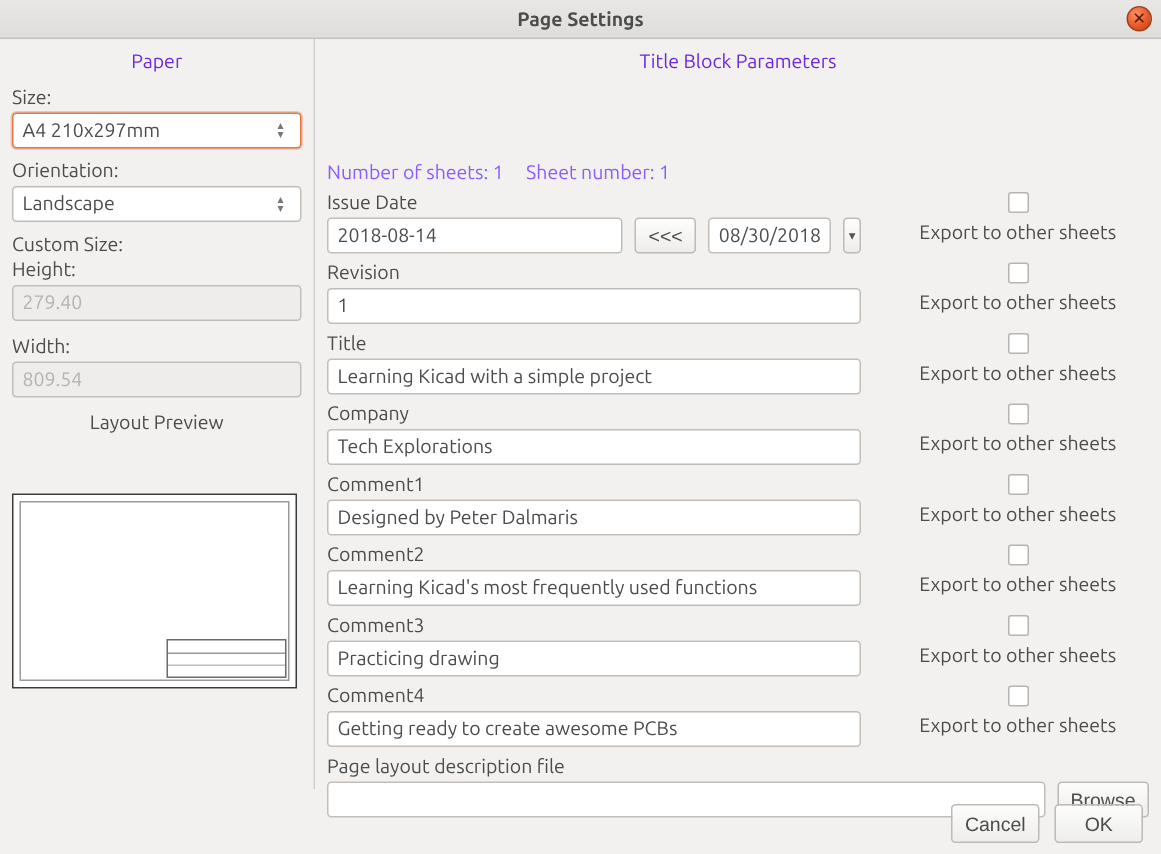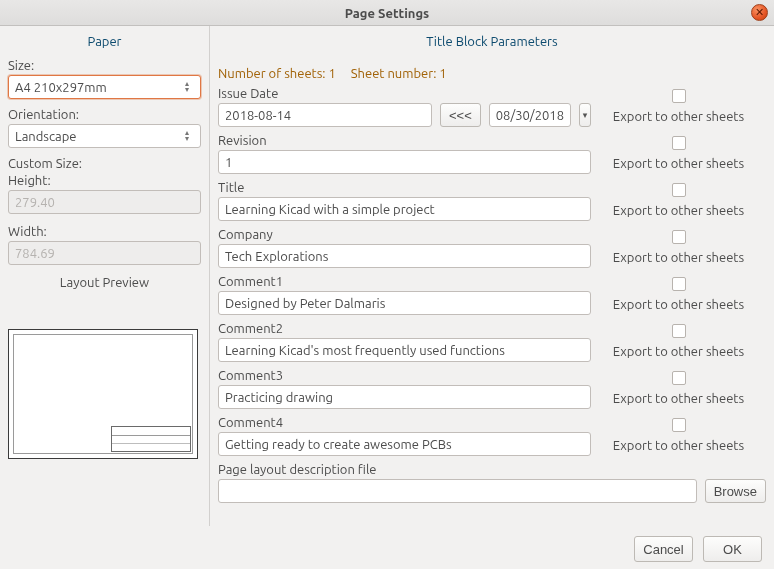--- a/index.html
+++ b/index.html
@@ -43,21 +43,21 @@
   border-right: 1px solid #d2d0ce;
   padding: 0 8px 8px 8px;
 }
 .right {
   flex: 1;
   padding: 0 8px 8px 8px;
 }
 .panel-title {
   text-align: center;
   padding: 8px 0 10px 0;
-  color: #0c4a6e;
+  color: #6d28d9;
 }
 .label { color: #4c4c4c; margin-bottom: 3px; display: block; }
 .field-row { margin-bottom: 8px; }
 .combo, .text-input {
   width: 100%;
   height: 24px;
   background: #fff;
   border: 1px solid #c2bdb9;
   border-radius: 3px;
   padding: 2px 6px;
@@ -95,23 +95,23 @@
 }
 .preview .tb::before {
   content:""; position:absolute; top:8px; left:0; right:0; border-top:1px solid #9a9a9a;
 }
 .preview .tb::after {
   content:""; position:absolute; top:16px; left:0; right:0; border-top:1px solid #bdbdbd;
 }
 .preview .frame {
   position:absolute; inset:4px; border:1px solid #9a9a9a;
 }
-.summary { padding: 8px 0 6px 0; color: #a16207; }
+.summary { padding: 8px 0 6px 0; color: #8b5cf6; margin-top: 42px; }
 .rrow {
-  display: flex; align-items: center; gap: 0; margin-bottom: 6px;
+  display: flex; align-items: flex-start; gap: 17px; margin-bottom: 6px;
 }
 .rrow .col-main { flex: 1; }
 .rrow .col-main .text-input { width: 100%; }
 .rrow .col-export { width: 175px; display: flex; align-items: center; gap: 6px; padding-bottom: 2px; flex-direction: column; }
 .chk {
   width: 14px; height: 14px;
   border: 1px solid #b8b3ae;
   background: #fff; border-radius: 2px;
   flex-shrink: 0;
 }
@@ -186,21 +186,21 @@
       <div class="hw">
         <div>
           <span class="label">Height:</span>
           <div class="combo disabled">
             <span>279.40</span>
           </div>
         </div>
         <div>
           <span class="label">Width:</span>
           <div class="combo disabled">
-            <span>784.69</span>
+            <span>809.54</span>
           </div>
         </div>
       </div>
     </div>
 
     <div class="preview-label">Layout Preview</div>
     <div class="preview">
       <div class="frame"></div>
       <div class="tb"></div>
     </div>

